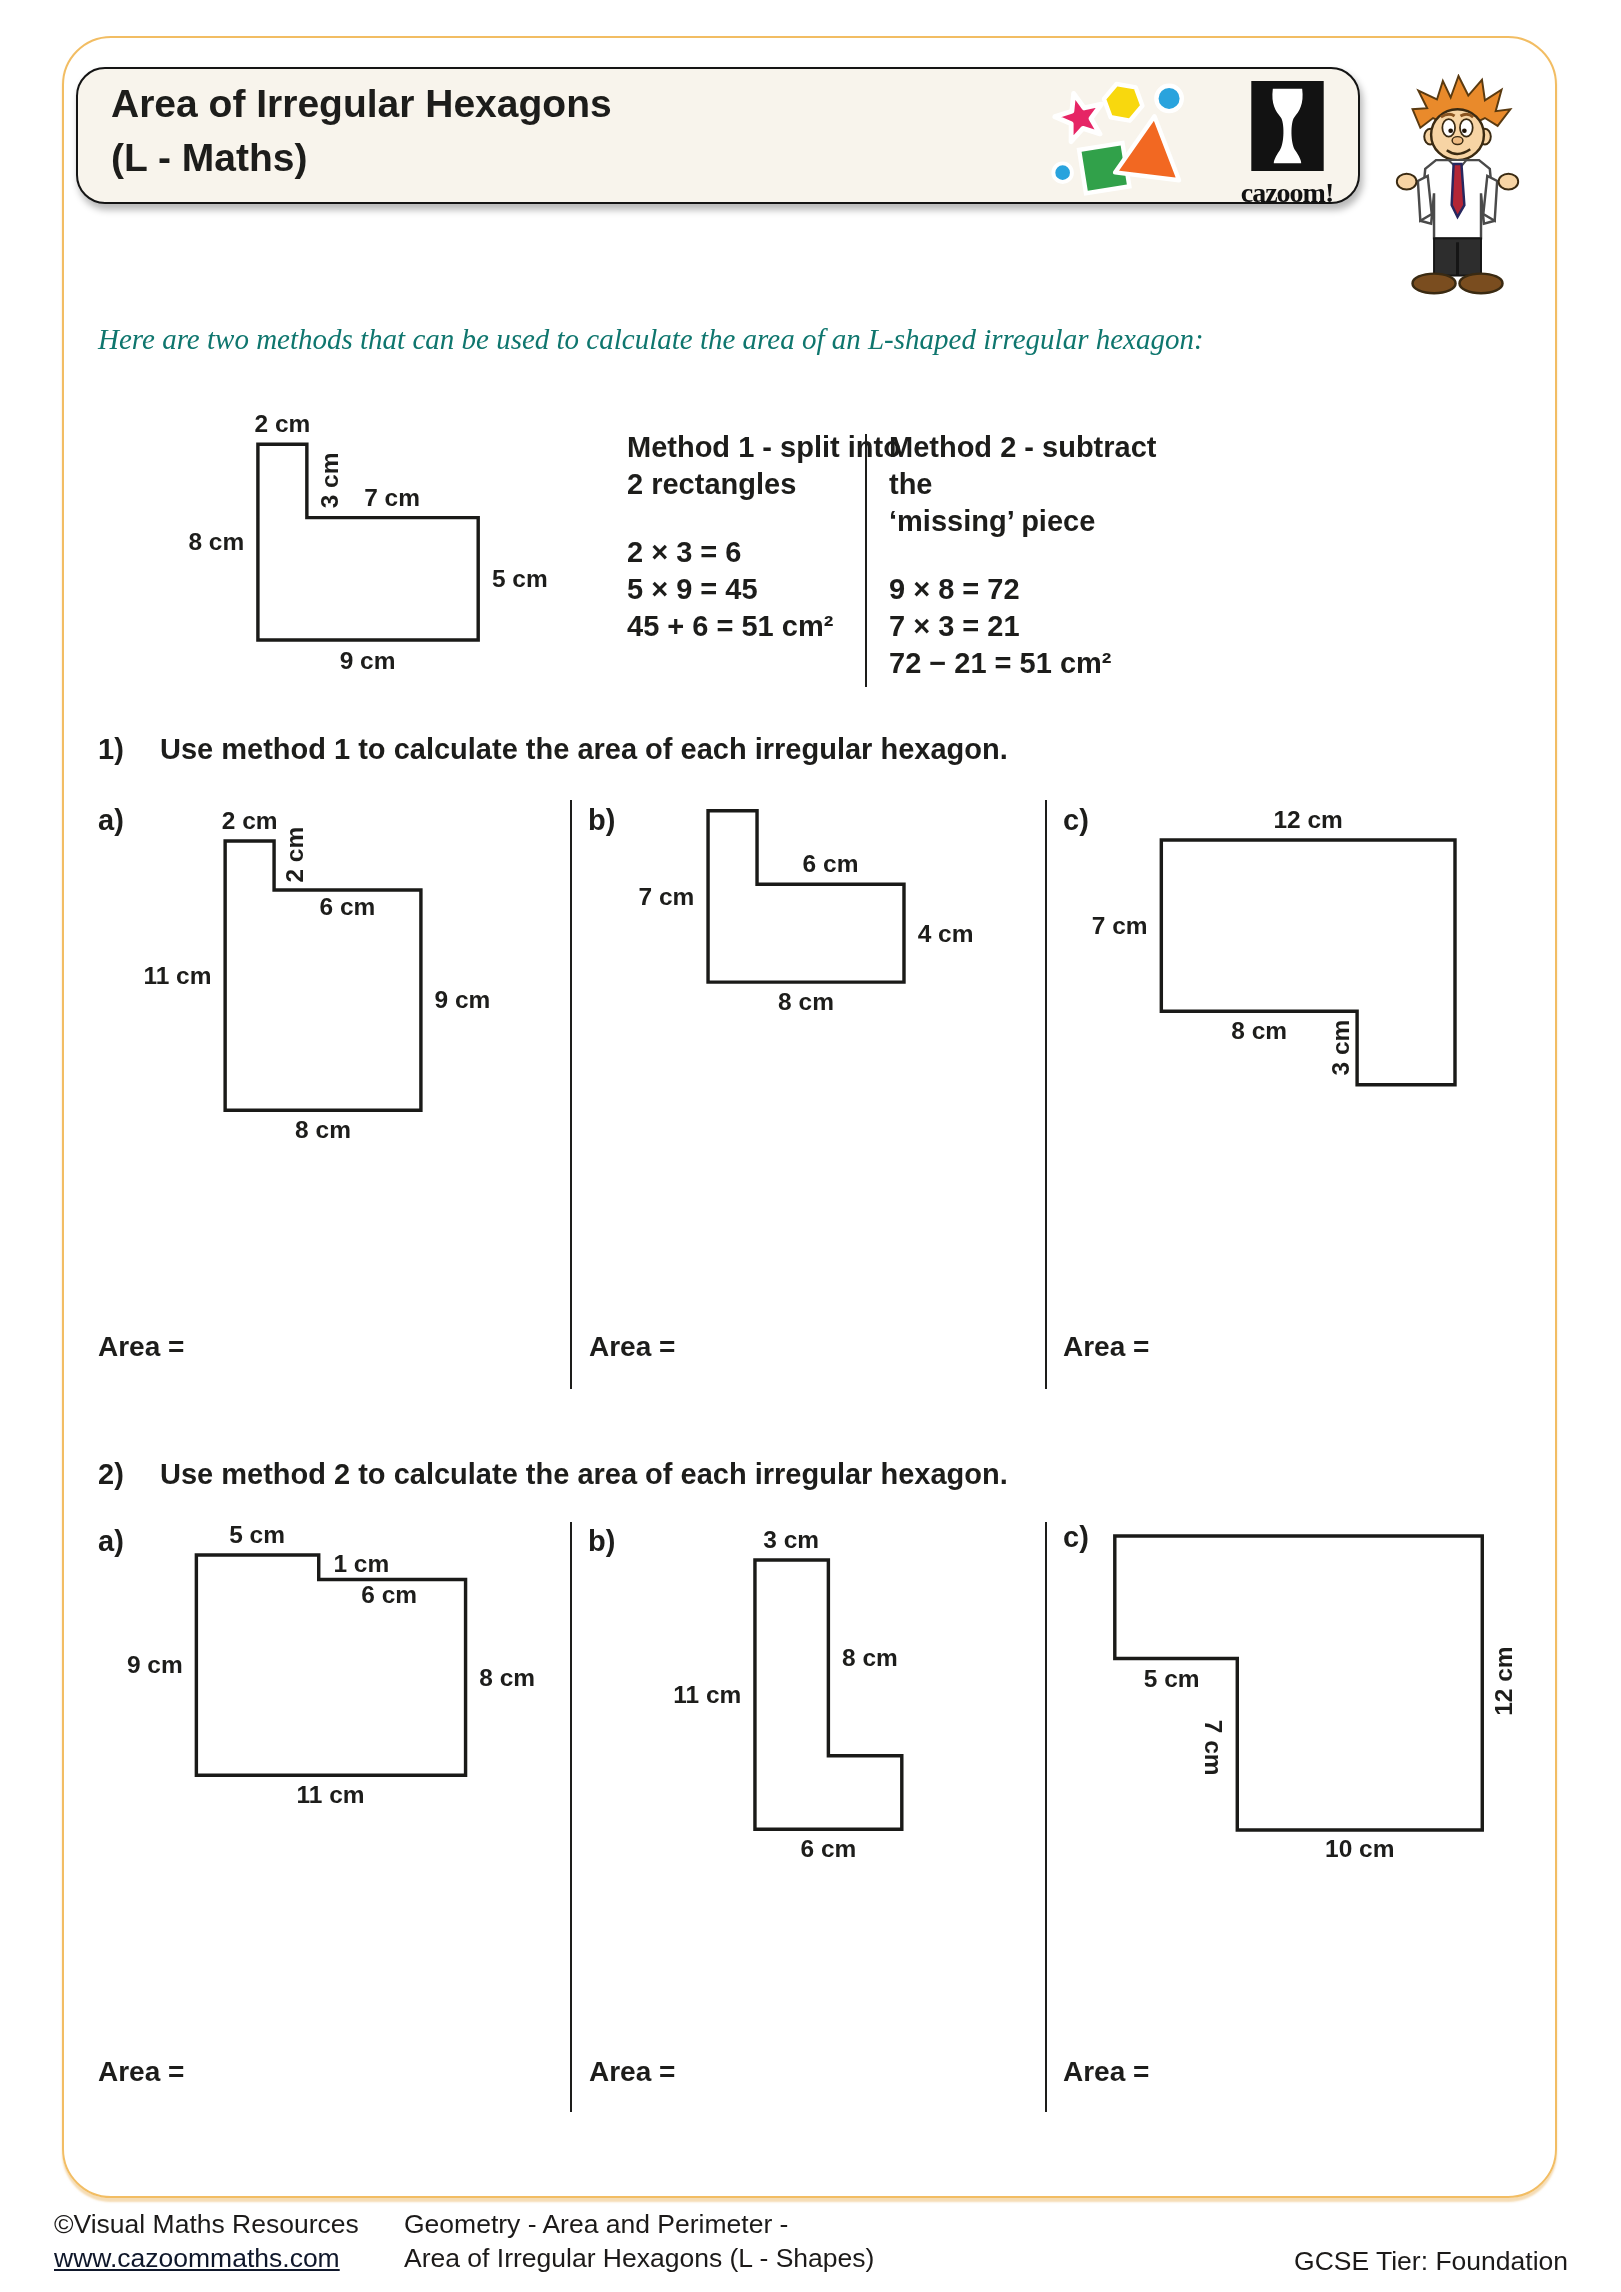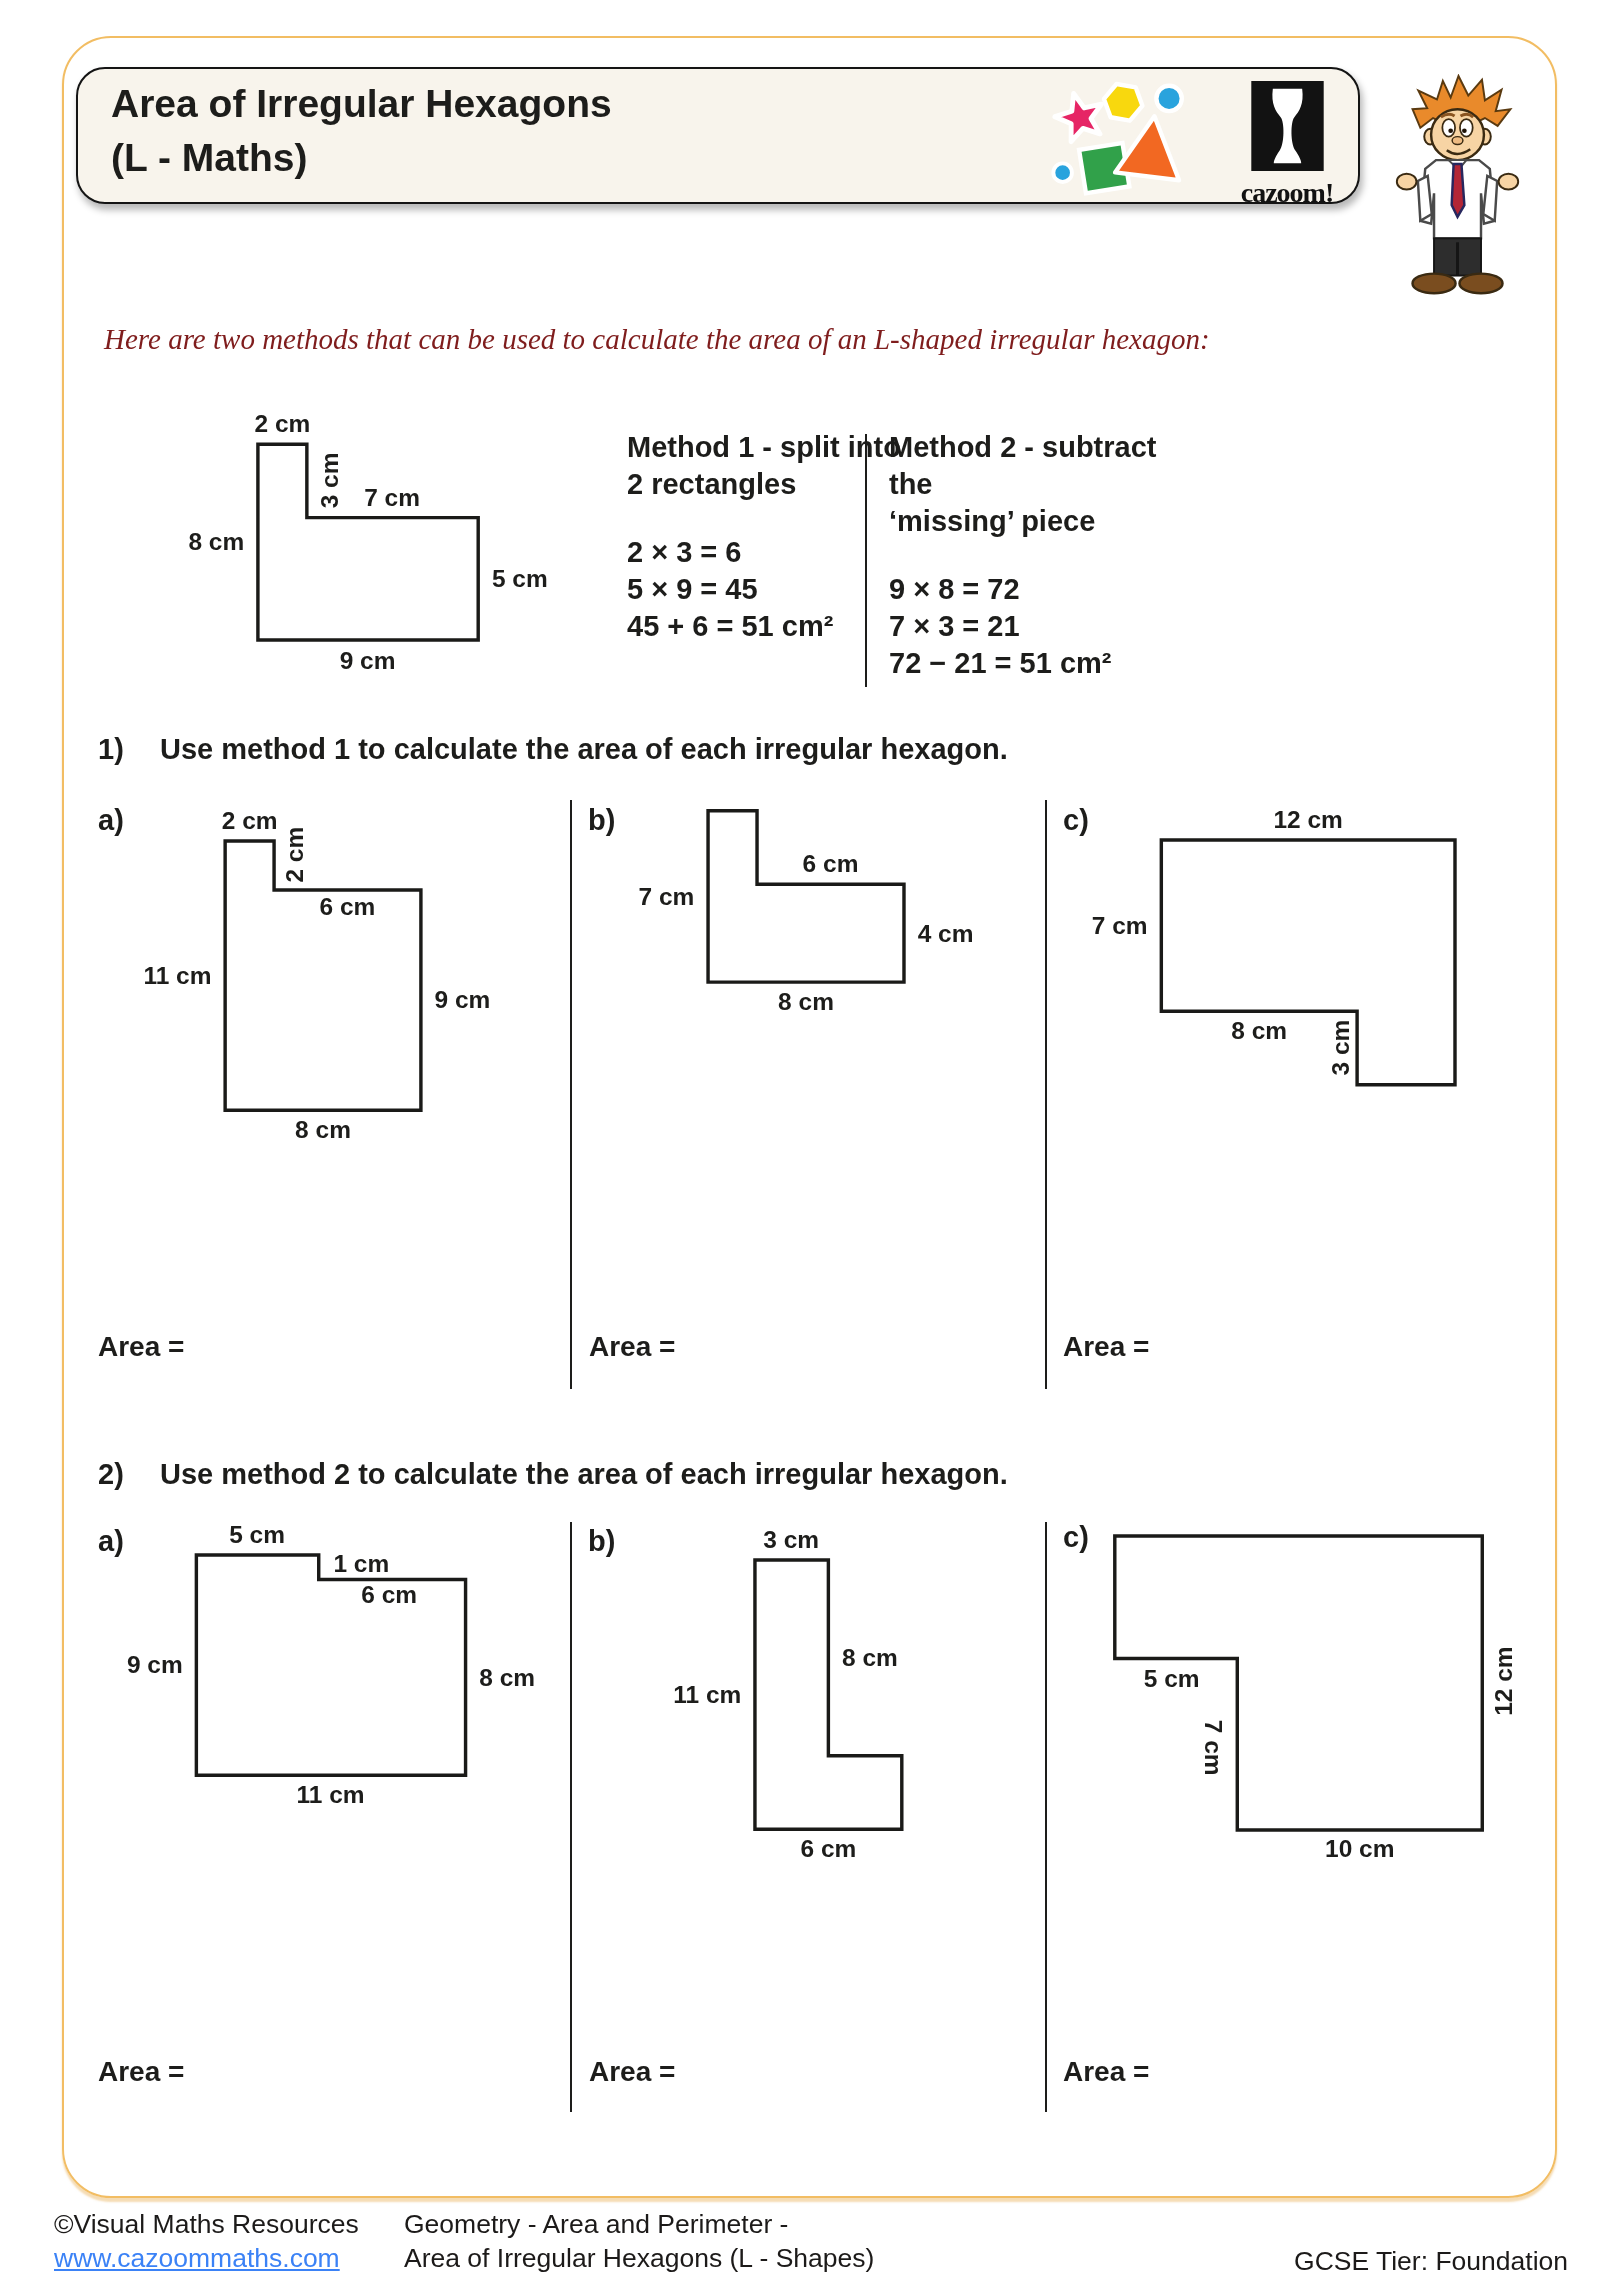--- a/index.html
+++ b/index.html
@@ -30,41 +30,41 @@
   .mascot { position:absolute; left:1390px; top:74px; }
   .section-pill {
     position:absolute; left:65px; top:224px; width:218px; height:81px;
     background:#fcecdc; border-radius:7.8px 35px 35px 35px;
   }
   .section-pill .label {
     font-family:"Liberation Serif", serif; font-style:italic; font-weight:bold;
     font-size:31px; padding:21.6px 0 0 29px; color:#2a2624;
   }
   .intro {
-    position:absolute; left:104px; top:323px; width:1372px;
-    font-family:"Liberation Serif", serif; font-style:italic; font-size:29px; color:#7f1d1d;
+    position:absolute; left:98px; top:323px; width:1372px;
+    font-family:"Liberation Serif", serif; font-style:italic; font-size:29px; color:#0f766e;
   }
   .fig { position:absolute; }
   .fig polygon { fill:none; stroke:#1a1a18; stroke-width:3.5px; }
   .fig text {
     font-family:"Liberation Sans", sans-serif; font-weight:bold; font-size:25px; fill:#1d1d1b;
   }
   .method-block { position:absolute; width:294px; font-weight:bold; font-size:29px; line-height:37px; }
   .method-block .m-title { margin-bottom:31px; }
   .method-block .m-line { white-space:nowrap; }
   .v-divider { position:absolute; width:2px; background:#1d1d1b; }
   .q-head { position:absolute; font-weight:bold; font-size:29px; white-space:nowrap; }
   .q-head .q-num { display:inline-block; width:62px; }
   .part-label { position:absolute; font-weight:bold; font-size:29px; }
   .area-label { position:absolute; font-weight:bold; font-size:28px; }
   .footer { position:absolute; left:0; top:2203px; width:1621px; font-size:26.5px; color:#1c1a19; }
   .footer .left-col  { position:absolute; left:54px; top:3.9px; line-height:34px; }
   .footer .center-col{ position:absolute; left:404px; top:3.9px; width:815px; text-align:left; line-height:34px; }
   .footer .right-col { position:absolute; left:1127px; top:43px; width:441px; text-align:right; }
-  .footer a { color:#3b82f6; text-decoration:underline; }
+  .footer a { color:#0f172a; text-decoration:underline; }
 </style>
 </head>
 <body>
 
 <div class="page">
   <div class="page-border"></div>
 
   <div class="header-box">
     <div class="title">
       <div>Area of Irregular Hexagons</div>

